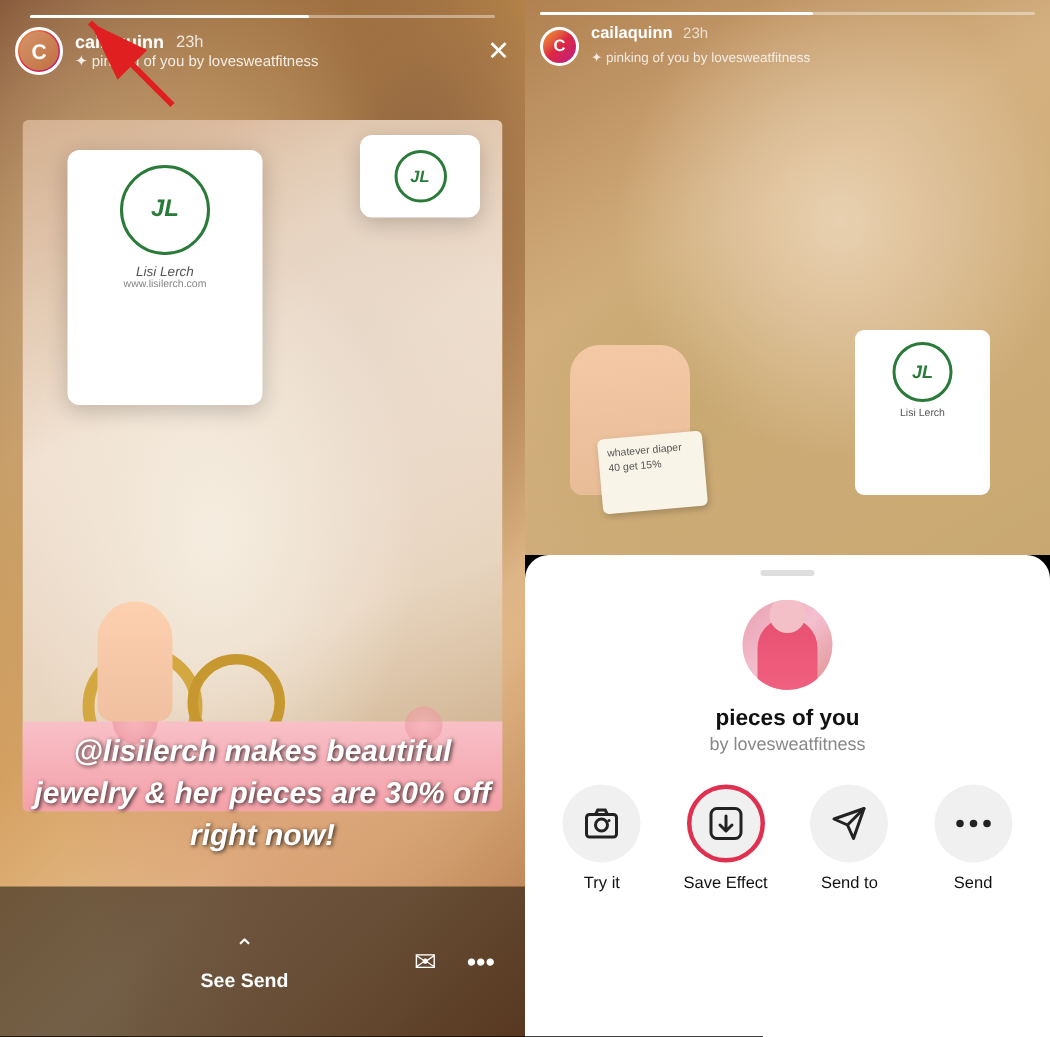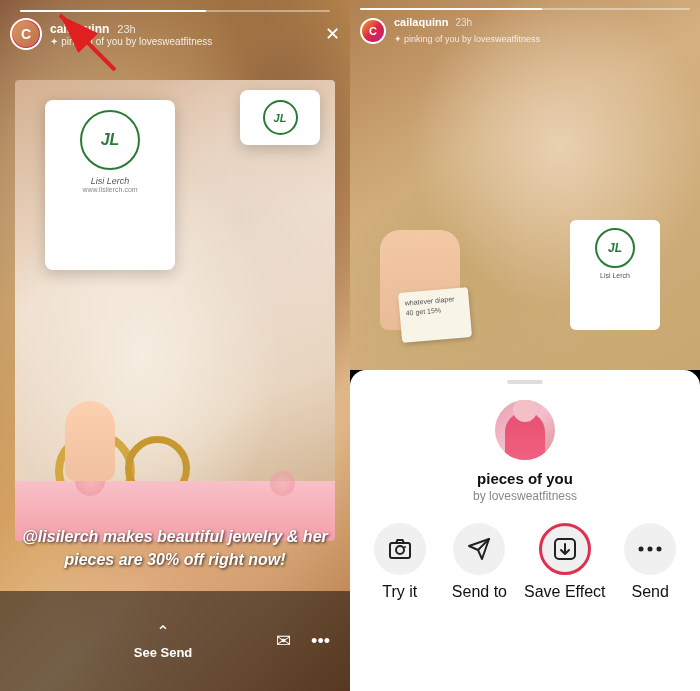--- a/index.html
+++ b/index.html
@@ -227,21 +227,21 @@
     }
 
     
     .overlay-text {
       position: absolute;
       bottom: 120px;
       left: 20px;
       right: 20px;
       text-align: center;
       color: #fff;
-      font-size: 16px;
+      font-size: 20px;
       font-weight: bold;
       font-style: italic;
       text-shadow: 1px 1px 3px rgba(0,0,0,0.8);
       line-height: 1.4;
       margin-top: 17px;
     }
 
     .small-credit {
       position: absolute;
       bottom: 105px;
@@ -473,21 +473,21 @@
       align-items: center;
       justify-content: center;
       font-size: 22px;
     }
 
     .action-icon-wrap.highlighted {
       border: 3px solid #e03050;
     }
 
     .action-label {
-      font-size: 16px;
+      font-size: 11px;
       color: #111;
       text-align: center;
     }
 
     
     .arrow-svg {
       position: absolute;
       top: 5px;
       left: 45px;
       z-index: 30;
@@ -637,37 +637,37 @@
             <rect x="2" y="6" width="20" height="15" rx="2" fill="none" stroke="#222" stroke-width="2"></rect>
             <circle cx="12" cy="13" r="4" fill="none" stroke="#222" stroke-width="2"></circle>
             <path d="M8 6l1.5-3h5L16 6" fill="none" stroke="#222" stroke-width="2"></path>
             <circle cx="17" cy="10" r="1" fill="#222"></circle>
           </svg>
         </div>
         <span class="action-label">Try it</span>
       </div>
 
       <div class="action-btn">
+        <div class="action-icon-wrap highlighted">
+          <svg width="24" height="24" viewBox="0 0 24 24">
+            <rect x="2" y="2" width="20" height="20" rx="4" fill="none" stroke="#222" stroke-width="2"></rect>
+            <path d="M12 7v8M8 13l4 4 4-4" fill="none" stroke="#222" stroke-width="2" stroke-linecap="round" stroke-linejoin="round"></path>
+          </svg>
+        </div>
+        <span class="action-label">Save Effect</span>
+      </div>
+
+      <div class="action-btn">
         <div class="action-icon-wrap">
           <svg width="24" height="24" viewBox="0 0 24 24">
             <path d="M22 2L11 13" fill="none" stroke="#222" stroke-width="2" stroke-linecap="round"></path>
             <path d="M22 2L15 22l-4-9-9-4 20-7z" fill="none" stroke="#222" stroke-width="2" stroke-linecap="round" stroke-linejoin="round"></path>
           </svg>
         </div>
         <span class="action-label">Send to</span>
-      </div>
-
-      <div class="action-btn">
-        <div class="action-icon-wrap highlighted">
-          <svg width="24" height="24" viewBox="0 0 24 24">
-            <rect x="2" y="2" width="20" height="20" rx="4" fill="none" stroke="#222" stroke-width="2"></rect>
-            <path d="M12 7v8M8 13l4 4 4-4" fill="none" stroke="#222" stroke-width="2" stroke-linecap="round" stroke-linejoin="round"></path>
-          </svg>
-        </div>
-        <span class="action-label">Save Effect</span>
       </div>
 
       <div class="action-btn">
         <div class="action-icon-wrap">
           <svg width="24" height="6" viewBox="0 0 24 6">
             <circle cx="3" cy="3" r="2.5" fill="#222"></circle>
             <circle cx="12" cy="3" r="2.5" fill="#222"></circle>
             <circle cx="21" cy="3" r="2.5" fill="#222"></circle>
           </svg>
         </div>

